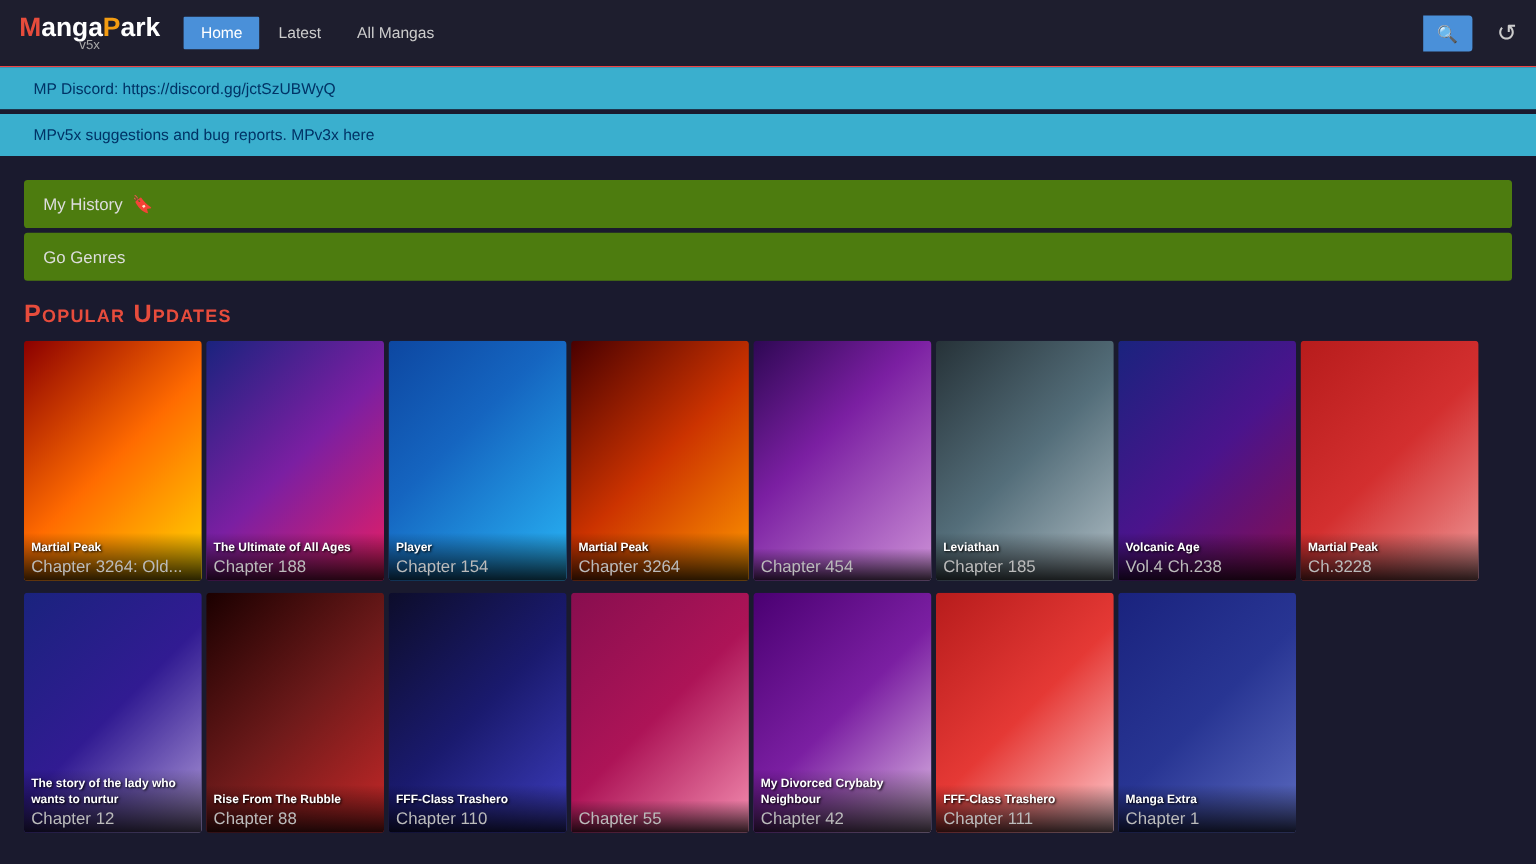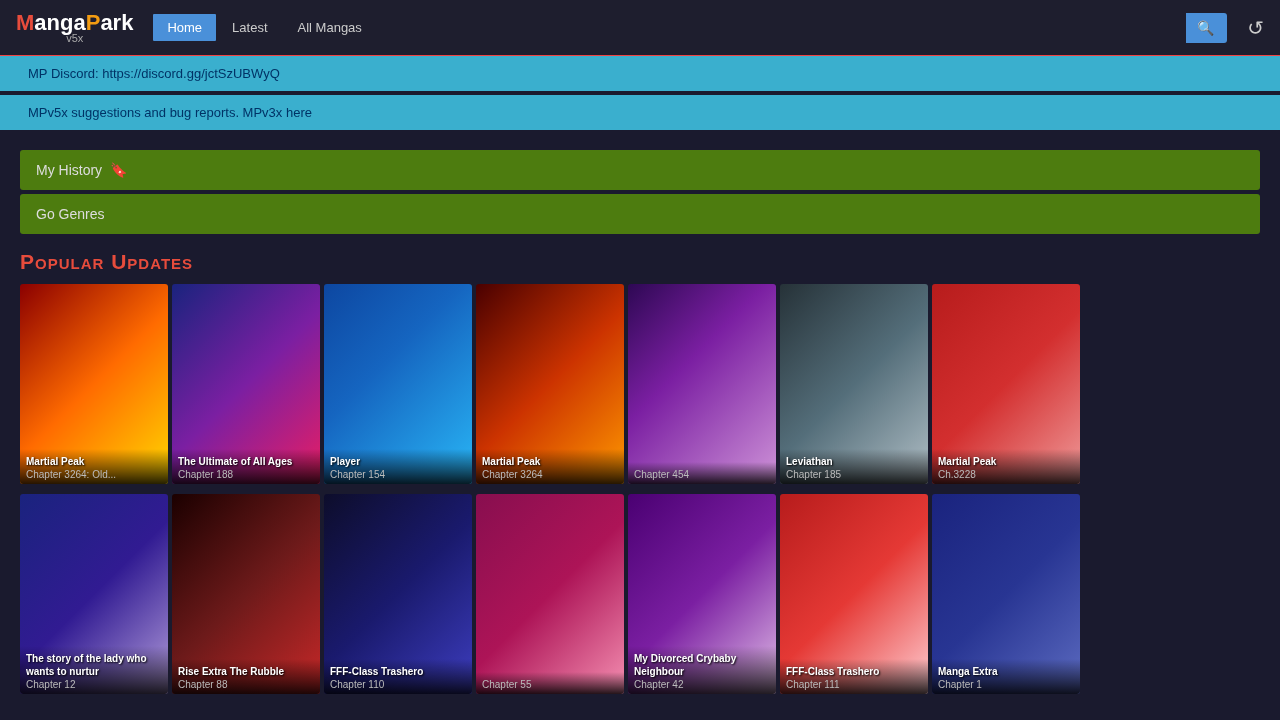--- a/index.html
+++ b/index.html
@@ -170,21 +170,21 @@
     }
     .manga-title {
       color: #fff;
       font-size: 10px;
       font-weight: bold;
       line-height: 1.3;
       text-shadow: 1px 1px 2px #000;
     }
     .manga-chapter {
       color: #bbb;
-      font-size: 10px;
+      font-size: 14px;
       margin-top: 1px;
     }
 
     
     .cover-martial-peak1 { background: linear-gradient(135deg, #8b0000 0%, #ff6b00 50%, #ffd700 100%); }
     .cover-ultimate { background: linear-gradient(135deg, #1a237e 0%, #7b1fa2 50%, #e91e63 100%); }
     .cover-player { background: linear-gradient(135deg, #0d47a1 0%, #1565c0 40%, #29b6f6 100%); }
     .cover-martial-peak2 { background: linear-gradient(135deg, #4a0000 0%, #cc3300 50%, #ff9900 100%); }
     .cover-soul-land { background: linear-gradient(135deg, #2e0854 0%, #7b1fa2 40%, #ce93d8 100%); }
     .cover-leviathan { background: linear-gradient(135deg, #263238 0%, #546e7a 50%, #b0bec5 100%); }
@@ -293,20 +293,28 @@
     </div>
         <div class="manga-card">
       <div class="manga-cover cover-leviathan">
         <div class="manga-overlay">
           <div class="manga-title">Leviathan</div>
           <div class="manga-chapter">Chapter 185</div>
         </div>
       </div>
     </div>
         <div class="manga-card">
+      <div class="manga-cover cover-volcanic">
+        <div class="manga-overlay">
+          <div class="manga-title">Volcanic Age</div>
+          <div class="manga-chapter">Vol.4 Ch.238</div>
+        </div>
+      </div>
+    </div>
+        <div class="manga-card">
       <div class="manga-cover cover-martial-peak3">
         <div class="manga-overlay">
           <div class="manga-title">Martial Peak</div>
           <div class="manga-chapter">Ch.3228</div>
         </div>
       </div>
     </div>
       </div>
 
     <div class="manga-grid" id="manga-row-2">
@@ -314,21 +322,21 @@
       <div class="manga-cover cover-lady">
         <div class="manga-overlay">
           <div class="manga-title">The story of the lady who wants to nurtur</div>
           <div class="manga-chapter">Chapter 12</div>
         </div>
       </div>
     </div>
         <div class="manga-card">
       <div class="manga-cover cover-rise">
         <div class="manga-overlay">
-          <div class="manga-title">Rise Extra The Rubble</div>
+          <div class="manga-title">Rise From The Rubble</div>
           <div class="manga-chapter">Chapter 88</div>
         </div>
       </div>
     </div>
         <div class="manga-card">
       <div class="manga-cover cover-fff">
         <div class="manga-overlay">
           <div class="manga-title">FFF-Class Trashero</div>
           <div class="manga-chapter">Chapter 110</div>
         </div>

